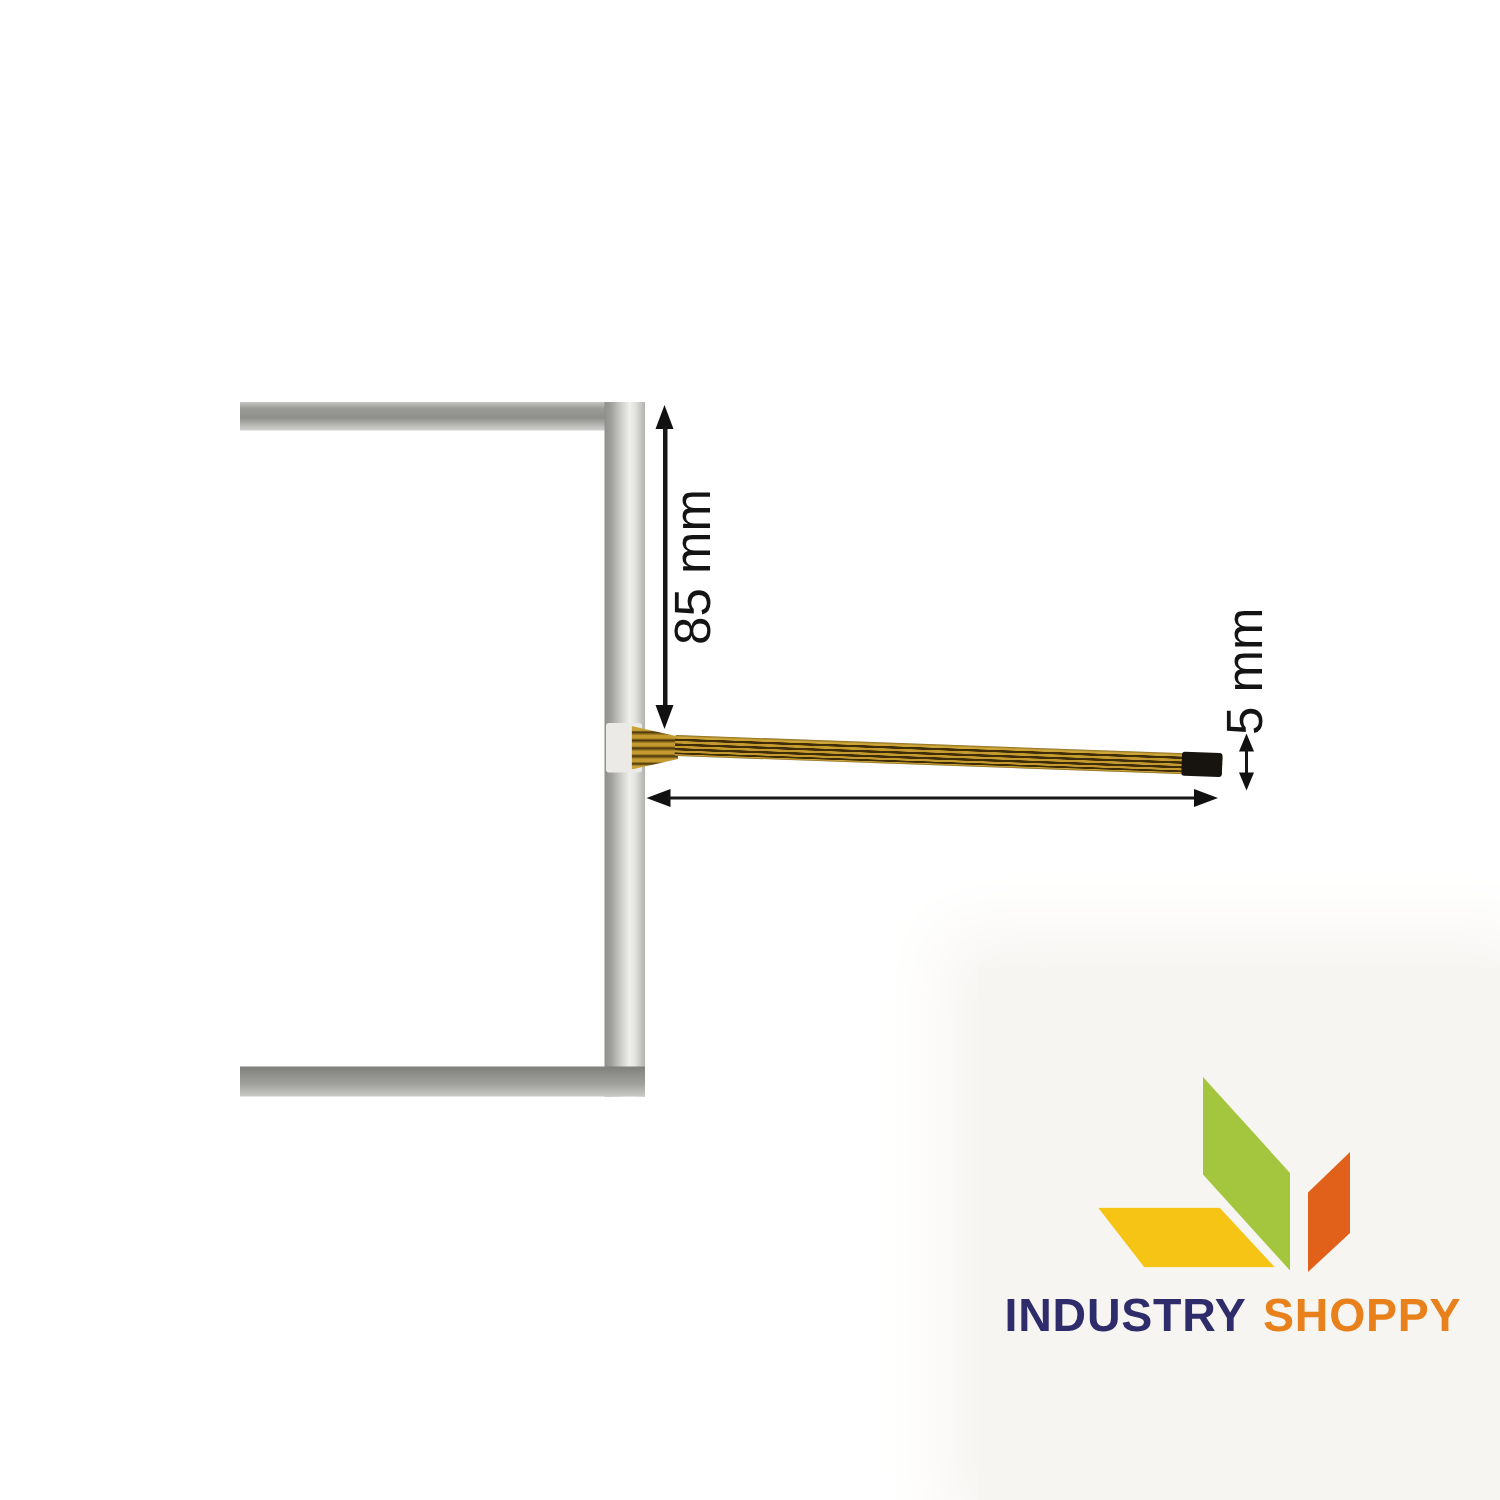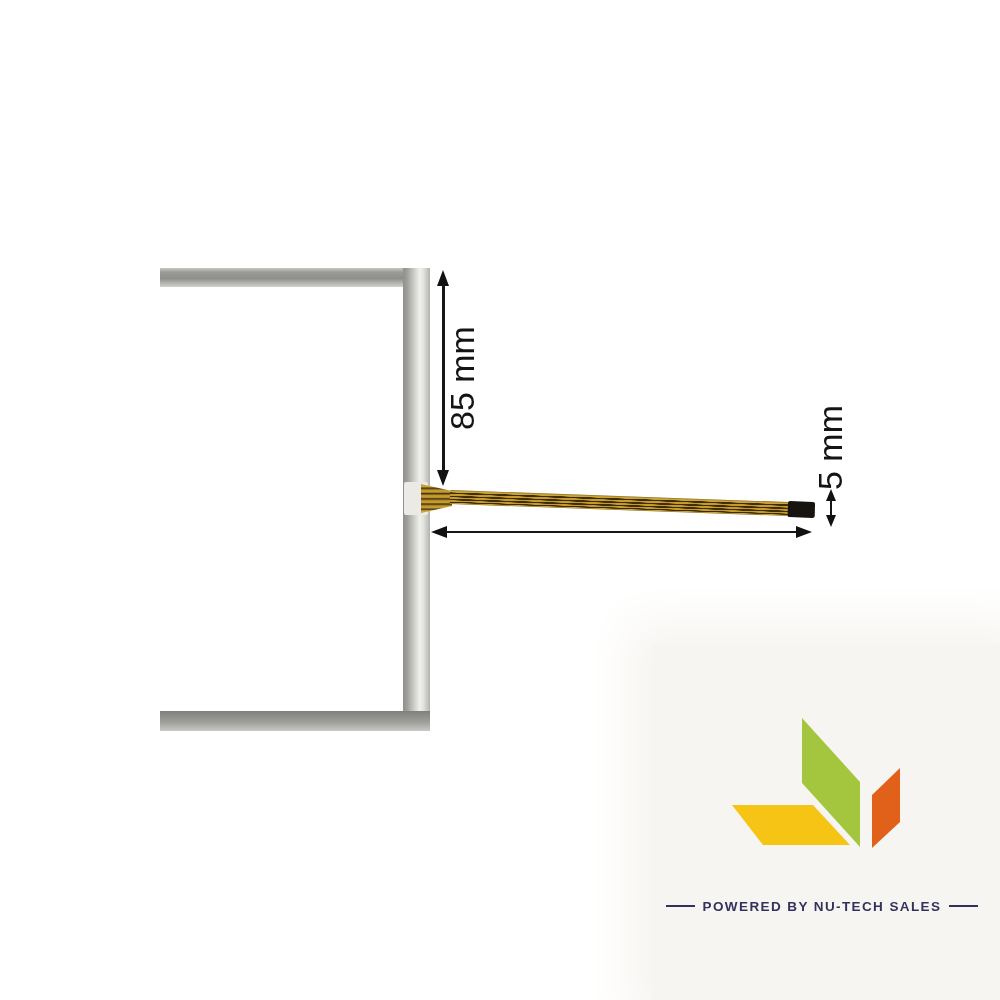--- a/index.html
+++ b/index.html
@@ -140,20 +140,18 @@
 
   <div class="arrow arrow-up-sm" style="left:826px; top:489px;"></div>
   <div class="dim-line" style="left:830px; top:499px; width:2px; height:18px;"></div>
   <div class="arrow arrow-down-sm" style="left:826px; top:515px;"></div>
   <div id="label-5" class="dim-label vertical">5 mm</div>
 
   <div class="leaf leaf-green"></div>
   <div class="leaf leaf-orange"></div>
   <div class="leaf leaf-yellow"></div>
 
+  <div class="logo-title">
+    <span class="word-primary">INDUSTRY</span><span class="word-secondary">SHOPPY</span>
+  </div>
 
-  <div class="logo-tagline">
-    <span class="tagline-dash"></span>
-    <span class="tagline-text">POWERED BY NU-TECH SALES</span>
-    <span class="tagline-dash"></span>
-  </div>
 
 </div>
 
 </body></html>

